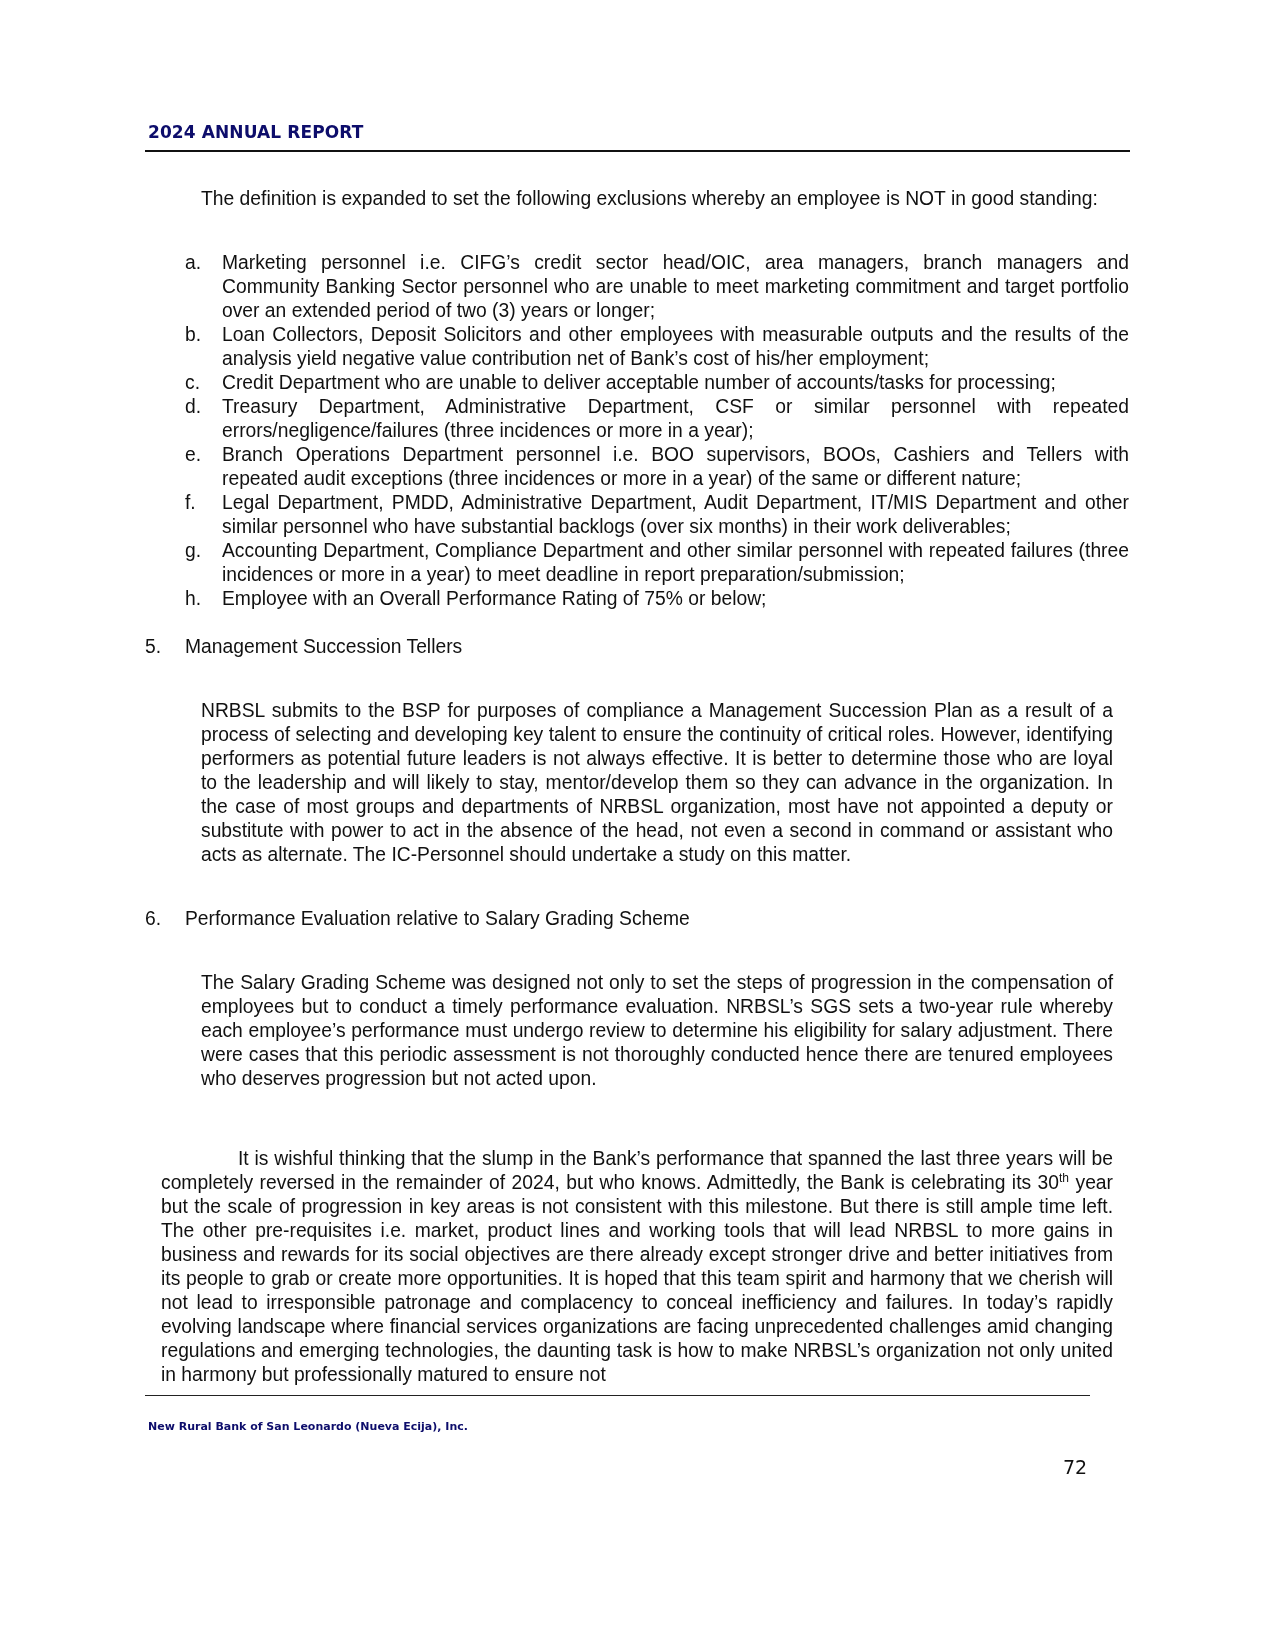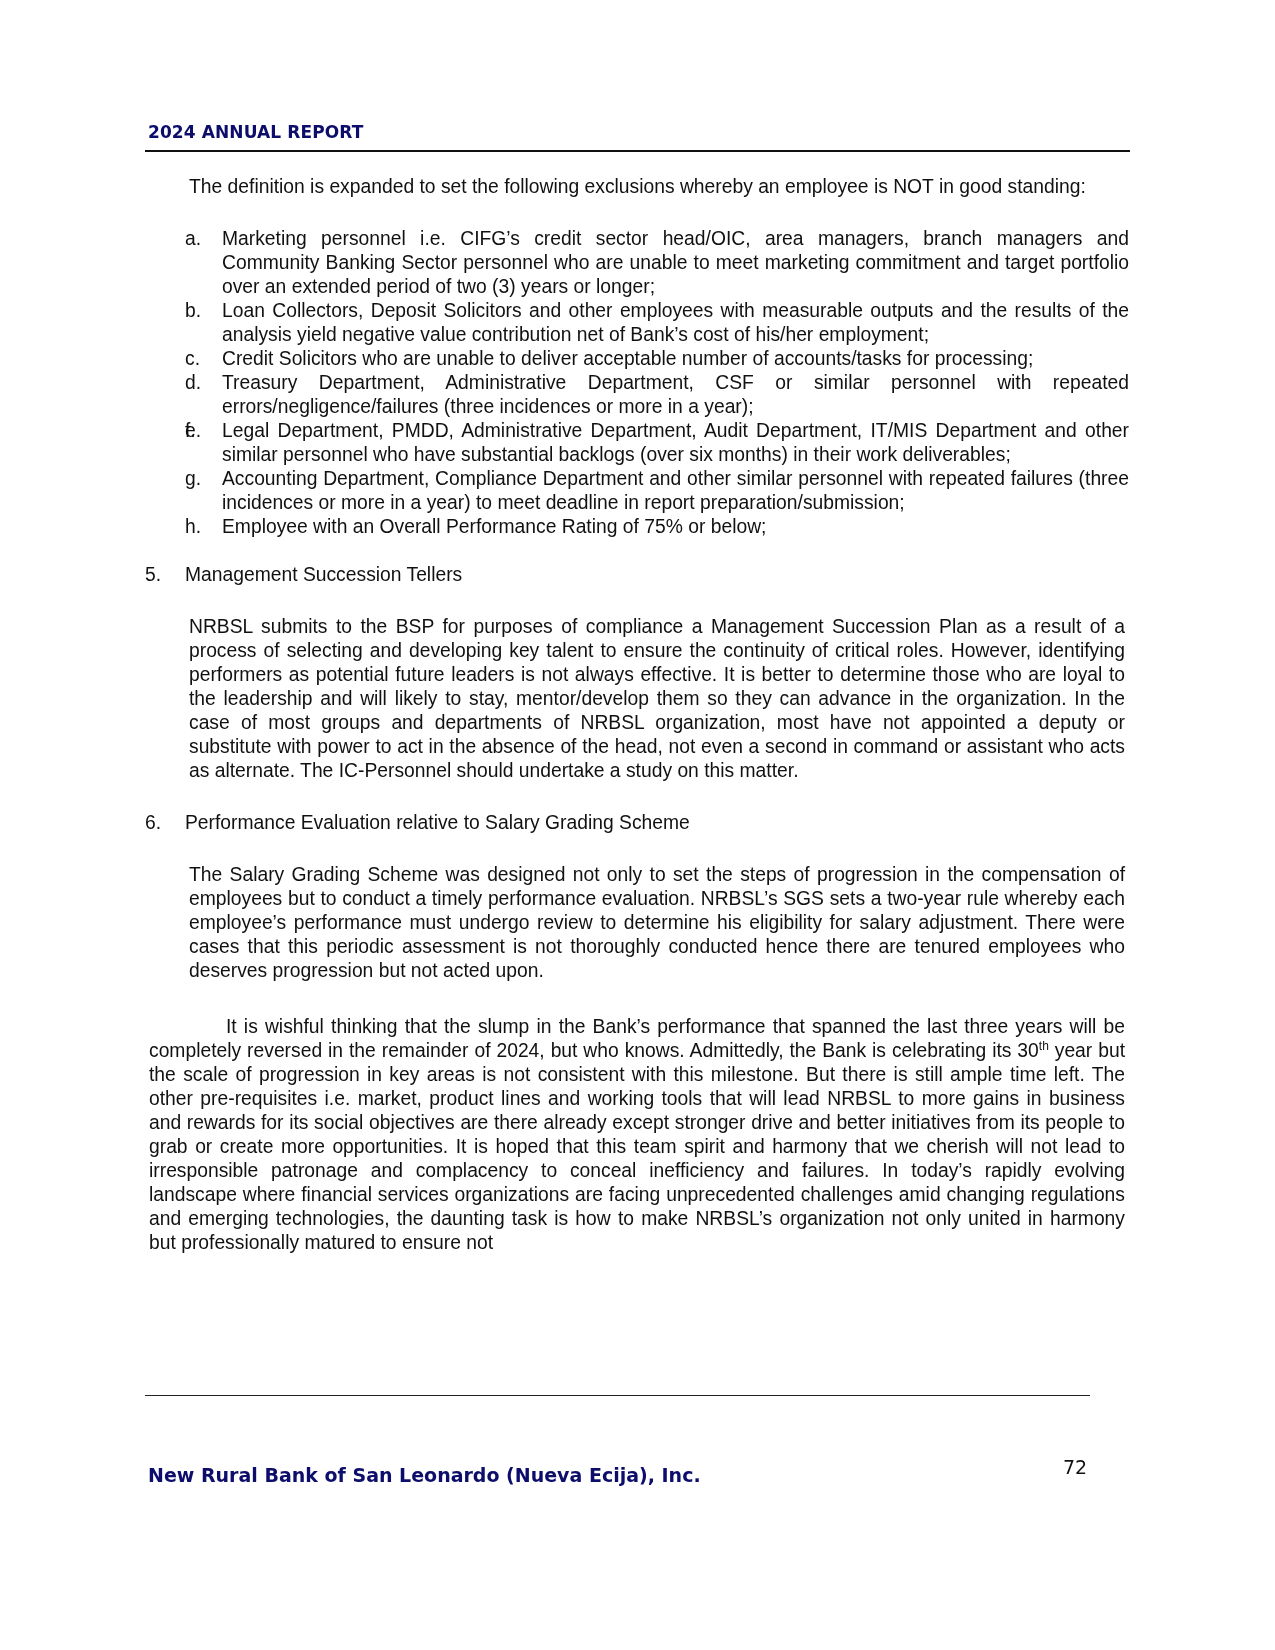--- a/index.html
+++ b/index.html
@@ -3,51 +3,51 @@
 <meta charset="utf-8">
 <style>
   html, body { margin: 0; padding: 0; background: #ffffff; }
   body { width: 1275px; height: 1650px; position: relative; overflow: hidden;
          font-family: "Liberation Sans", sans-serif; color: #111111; }
   .header-title { position: absolute; left: 148px; top: 122px; font-family: "DejaVu Sans", sans-serif;
                   font-weight: bold; font-size: 17px; color: #0d0d6b; letter-spacing: 0.1px; text-align: right; }
   .header-rule { position: absolute; left: 145px; top: 150px; width: 985px; height: 0; border-top: 2px solid #111; }
   .content { position: absolute; left: 145px; top: 171px; width: 984px; font-size: 19.3px; line-height: 24px; }
   .indent { padding-left: 40px; }
-  p { margin: 4px; text-align: justify; }
+  p { margin: 16px; text-align: justify; }
   .gap { height: 24px; }
   .list { margin: 0; padding: 0; list-style: none; }
   .list li { position: relative; padding-left: 77px; text-align: justify; }
   .list li .lbl { position: absolute; left: 40px; top: 0; }
   .num { position: relative; padding-left: 40px; }
   .num .lbl { position: absolute; left: 0; top: 0; }
   .first-indent { text-indent: 77px; }
   sup { font-size: 12px; line-height: 0; vertical-align: 7px; }
   .footer-rule { position: absolute; left: 145px; top: 1395px; width: 945px; height: 0; border-top: 1.5px solid #222; }
-  .footer-org { position: absolute; left: 148px; top: 1464px; font-family: "DejaVu Sans", sans-serif;
-                font-weight: bold; font-size: 19px; color: #0d0d6b; }
+  .footer-org { position: absolute; left: 148px; top: 1420px; font-family: "DejaVu Sans", sans-serif;
+                font-weight: bold; font-size: 11px; color: #0d0d6b; }
   .footer-page { position: absolute; left: 1063px; top: 1418px; font-family: "DejaVu Sans", sans-serif;
                  font-size: 19px; color: #111; margin-top: 38px; }
 </style>
 </head>
 <body>
 
 <div class="header-title">2024 ANNUAL REPORT</div>
 <div class="header-rule"></div>
 
 <div class="content">
   <p class="indent">The definition is expanded to set the following exclusions whereby an employee is NOT in good standing:</p>
   <div class="gap"></div>
 
   <ul class="list">
     <li><span class="lbl">a.</span><span>Marketing personnel i.e. CIFG’s credit sector head/OIC, area managers, branch managers and Community Banking Sector personnel who are unable to meet marketing commitment and target portfolio over an extended period of two (3) years or longer;</span></li>
     <li><span class="lbl">b.</span><span>Loan Collectors, Deposit Solicitors and other employees with measurable outputs and the results of the analysis yield negative value contribution net of Bank’s cost of his/her employment;</span></li>
-    <li><span class="lbl">c.</span><span>Credit Solicitors who are unable to deliver acceptable number of accounts/tasks for processing;</span></li>
+    <li><span class="lbl">c.</span><span>Credit Department who are unable to deliver acceptable number of accounts/tasks for processing;</span></li>
     <li><span class="lbl">d.</span><span>Treasury Department, Administrative Department, CSF or similar personnel with repeated errors/negligence/failures (three incidences or more in a year);</span></li>
-    <li><span class="lbl">e.</span></li>
+    <li><span class="lbl">e.</span><span>Branch Operations Department personnel i.e. BOO supervisors, BOOs, Cashiers and Tellers with repeated audit exceptions (three incidences or more in a year) of the same or different nature;</span></li>
     <li><span class="lbl">f.</span><span>Legal Department, PMDD, Administrative Department, Audit Department, IT/MIS Department and other similar personnel who have substantial backlogs (over six months) in their work deliverables;</span></li>
     <li><span class="lbl">g.</span><span>Accounting Department, Compliance Department and other similar personnel with repeated failures (three incidences or more in a year) to meet deadline in report preparation/submission;</span></li>
     <li><span class="lbl">h.</span><span>Employee with an Overall Performance Rating of 75% or below;</span></li>
   </ul>
   <div class="gap"></div>
 
   <div class="num">
     <span class="lbl">5.</span>
     <span>Management Succession Tellers</span>
   </div>

